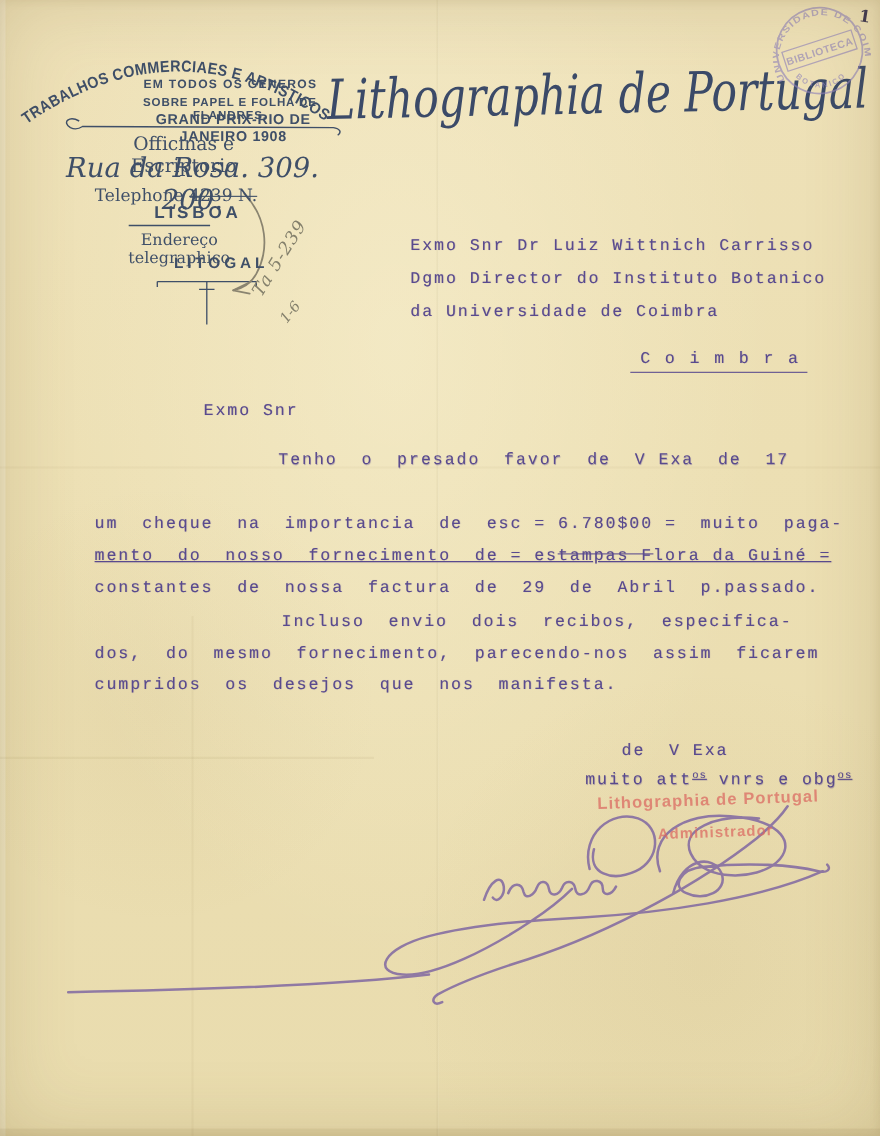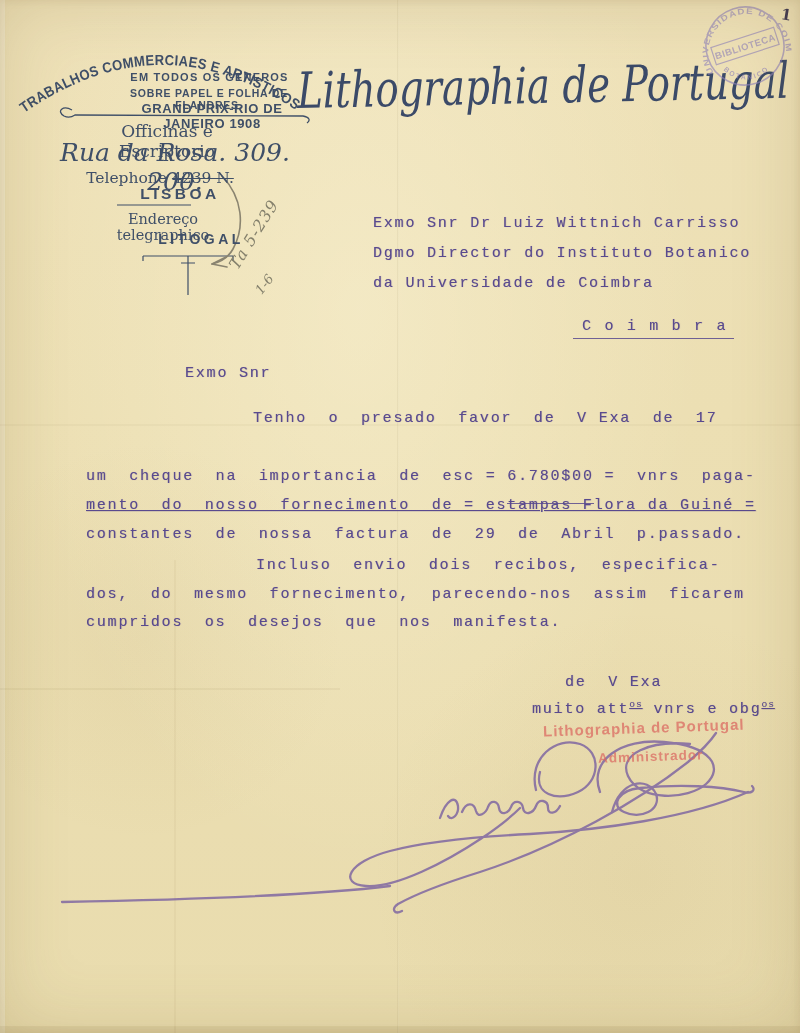--- a/index.html
+++ b/index.html
@@ -140,21 +140,21 @@
   <div class="pencil-note pn2">1-6</div>
   <div class="corner-num">1</div>
 
   <div class="tw" style="left:373px;top:245px;">Dgmo Director do Instituto Botanico</div>
   <div class="tw" style="left:373px;top:215px;">Exmo Snr Dr Luiz Wittnich Carrisso</div>
   <div class="tw" style="left:373px;top:275px;">da Universidade de Coimbra</div>
   <div class="tw" style="left:573px;top:318px;"><span class="coimbra">C o i m b r a</span></div>
   <div class="tw" style="left:185px;top:365px;">Exmo Snr</div>
 
   <div class="tw" style="left:253px;top:410px;">Tenho  o  presado  favor  de  V Exa  de  17</div>
-  <div class="tw" style="left:86px;top:468px;"><span>um  cheque  na  importancia  de  esc = </span><span class="amount">6.780$00</span><span> =  vnrs  paga-</span></div>
+  <div class="tw" style="left:86px;top:468px;"><span>um  cheque  na  importancia  de  esc = </span><span class="amount">6.780$00</span><span> =  muito  paga-</span></div>
   <div class="tw" style="left:86px;top:497px;text-decoration:underline;">mento  do  nosso  fornecimento  de = estampas Flora da Guiné =</div>
   <div class="tw" style="left:86px;top:526px;">constantes  de  nossa  factura  de  29  de  Abril  p.passado.</div>
 
   <div class="tw" style="left:256px;top:557px;">Incluso  envio  dois  recibos,  especifica-</div>
   <div class="tw" style="left:86px;top:586px;">dos,  do  mesmo  fornecimento,  parecendo-nos  assim  ficarem</div>
   <div class="tw" style="left:86px;top:614px;">cumpridos  os  desejos  que  nos  manifesta.</div>
 
 
   <div class="tw" style="left:565px;top:674px;">de  V Exa</div>
   <div class="tw" style="left:532px;top:699px;"><span>muito att</span><span class="sup">os</span><span> vnrs e obg</span><span class="sup">os</span></div>

